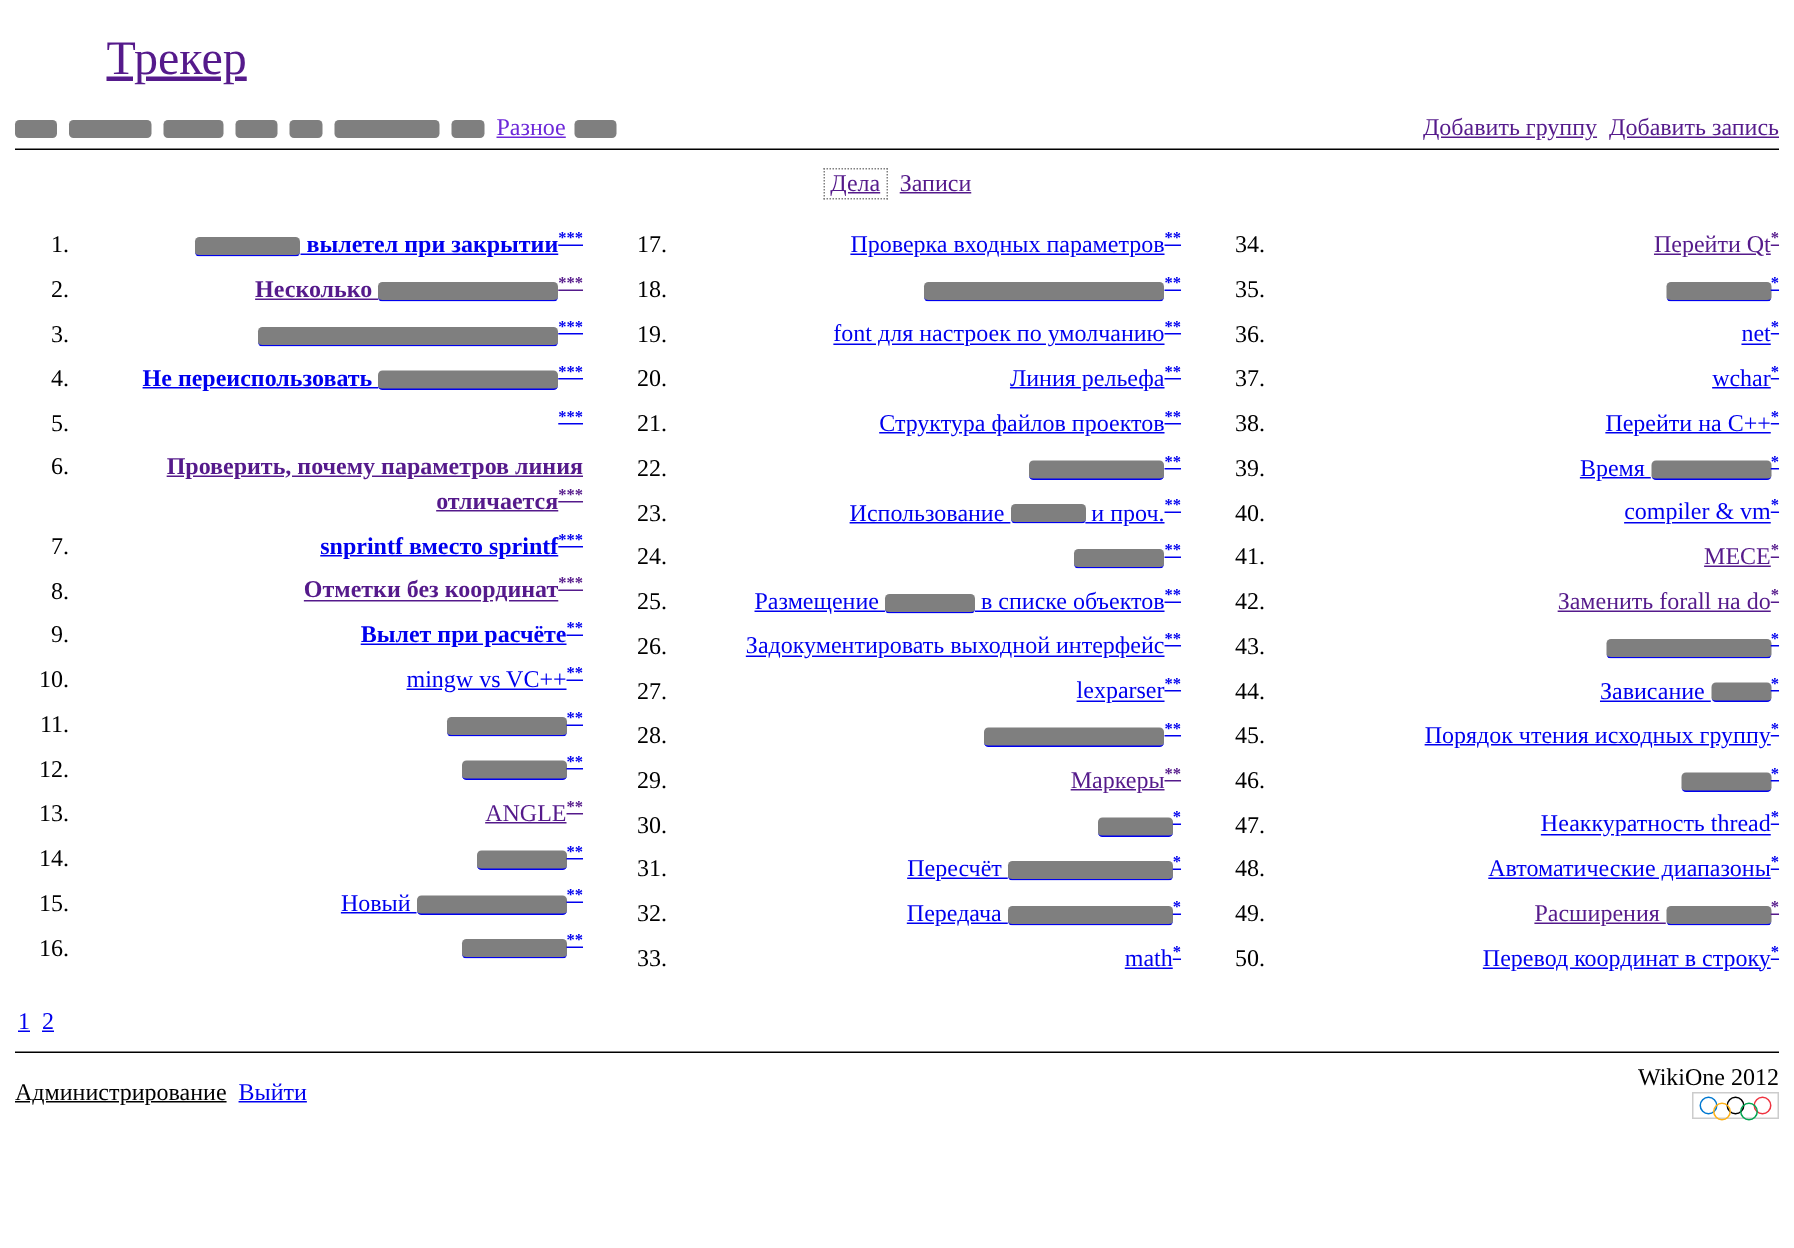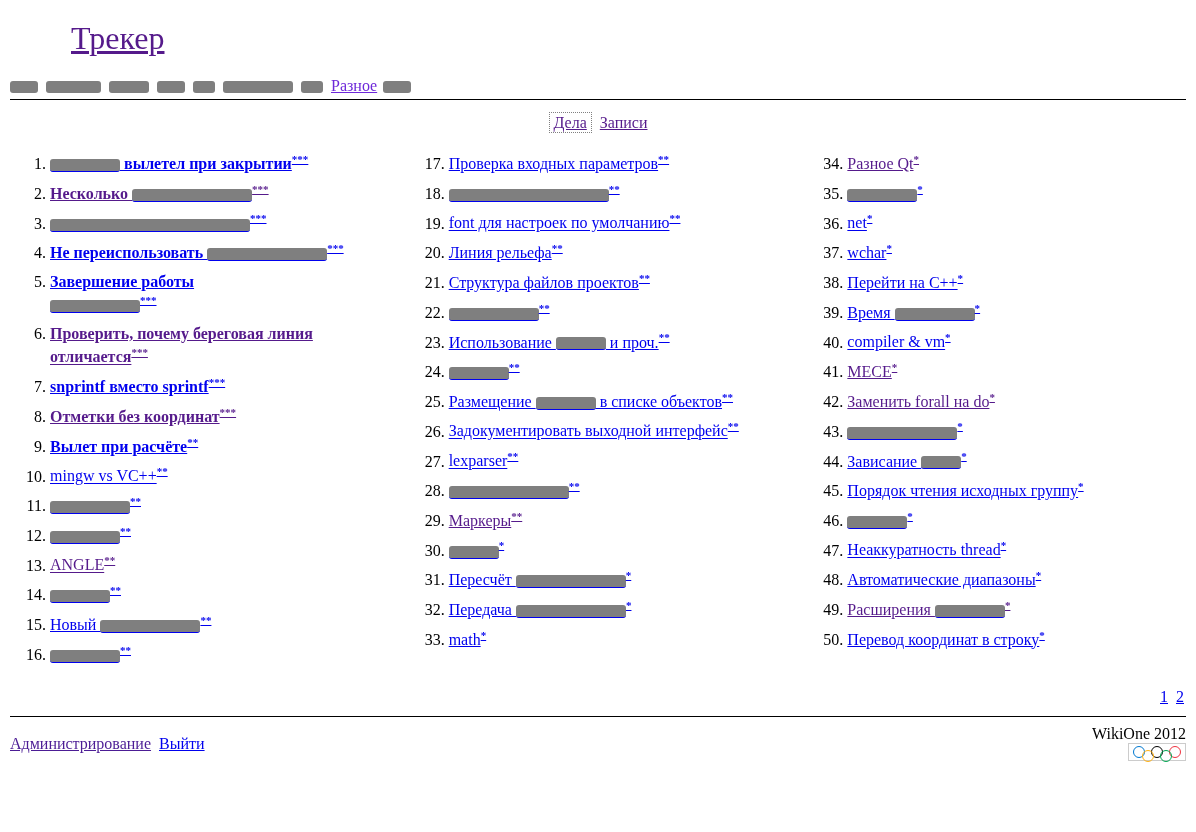--- a/index.html
+++ b/index.html
@@ -47,36 +47,36 @@
     padding: 1px 4px;
     color: #551a8b;
   }
   .columns {
     display: flex;
     gap: 20px;
     padding: 0 0 10px 0;
   }
   .col { flex: 1; }
   .col ol { margin: 0; padding-left: 40px; }
-  .col li { margin: 6px 0; line-height: 1.4; }
+  .col li { margin: 6px 0; line-height: 1.4; text-align: right; }
   .col li a.bold { font-weight: bold; }
   .col li a.visited { color: #551a8b; }
   sup.stars { color: #0000ee; font-weight: bold; font-size: 11px; vertical-align: super; text-decoration: underline; }
   sup.stars.v { color: #551a8b; }
-  .pager { text-align: right; margin: 6px 0 10px 0; font-family: Liberation Serif, serif; }
+  .pager { text-align: left; margin: 6px 0 10px 0; font-family: Liberation Serif, serif; }
   .pager a { margin: 0 2px; }
   hr.sep { border: none; border-top: 1px solid #000; margin: 4px 0; }
   .footer {
     display: flex;
     justify-content: space-between;
     align-items: center;
     padding: 4px 0;
   }
   .footer a { margin-right: 4px; }
-  .footer a.visited { color: #4c1d95; }
+  .footer a.visited { color: #000000; }
   .olympic {
     display: inline-flex;
     border: 1px solid #ccc;
     padding: 2px 4px;
     gap: -2px;
   }
   .ring {
     width: 10px; height: 10px;
     border: 1.5px solid;
     border-radius: 50%;
@@ -102,36 +102,40 @@
     <span><a href="#"><span class="redacted" style="width:28px"></span></a></span>
     <span><a href="#"><span class="redacted" style="width:55px"></span></a></span>
     <span><a href="#"><span class="redacted" style="width:40px"></span></a></span>
     <span><a href="#"><span class="redacted" style="width:28px"></span></a></span>
     <span><a href="#"><span class="redacted" style="width:22px"></span></a></span>
     <span><a href="#"><span class="redacted" style="width:70px"></span></a></span>
     <span><a href="#"><span class="redacted" style="width:22px"></span></a></span>
     <span><a href="#">Разное</a></span>
     <span><a href="#"><span class="redacted" style="width:28px"></span></a></span>
   </div>
+  <div class="action-links">
+    <a href="#">Добавить группу</a>
+    <a href="#">Добавить запись</a>
+  </div>
 </div>
 
 <div class="tabs">
   <a href="#" class="active">Дела</a>
   <a href="#" class="visited">Записи</a>
 </div>
 
 <div class="columns" id="columns">
     <div class="col">
       <ol start="1">
         <li><a href="#" class="bold"><span class="redacted und" style="width: 70px;"></span> вылетел при закрытии</a><sup class="stars">***</sup></li>
         <li><a href="#" class="bold visited">Несколько <span class="redacted und" style="width: 120px;"></span></a><sup class="stars v">***</sup></li>
         <li><a href="#" class="bold"><span class="redacted und" style="width: 200px;"></span></a><sup class="stars">***</sup></li>
         <li><a href="#" class="bold">Не переиспользовать <span class="redacted und" style="width: 120px;"></span></a><sup class="stars">***</sup></li>
-        <li><a href="#" class="bold">Завершение работы<br><span class="redacted und" style="width: 90px;"></span></a><sup class="stars">***</sup></li>
-        <li><a href="#" class="bold visited">Проверить, почему береговая линия отличается</a><sup class="stars v">***</sup></li>
+        <li><sup class="stars">***</sup></li>
+        <li><a href="#" class="bold visited">Проверить, почему параметров линия отличается</a><sup class="stars v">***</sup></li>
         <li><a href="#" class="bold">snprintf вместо sprintf</a><sup class="stars">***</sup></li>
         <li><a href="#" class="bold visited">Отметки без координат</a><sup class="stars v">***</sup></li>
         <li><a href="#" class="bold">Вылет при расчёте</a><sup class="stars">**</sup></li>
         <li><a href="#">mingw vs VC++</a><sup class="stars">**</sup></li>
         <li><a href="#"><span class="redacted und" style="width: 80px;"></span></a><sup class="stars">**</sup></li>
         <li><a href="#"><span class="redacted und" style="width: 70px;"></span></a><sup class="stars">**</sup></li>
         <li><a href="#" class="visited">ANGLE</a><sup class="stars v">**</sup></li>
         <li><a href="#"><span class="redacted und" style="width: 60px;"></span></a><sup class="stars">**</sup></li>
         <li><a href="#">Новый <span class="redacted und" style="width: 100px;"></span></a><sup class="stars">**</sup></li>
         <li><a href="#"><span class="redacted und" style="width: 70px;"></span></a><sup class="stars">**</sup></li>
@@ -153,21 +157,21 @@
         <li><a href="#"><span class="redacted und" style="width: 120px;"></span></a><sup class="stars">**</sup></li>
         <li><a href="#" class="visited">Маркеры</a><sup class="stars v">**</sup></li>
         <li><a href="#"><span class="redacted und" style="width: 50px;"></span></a><sup class="stars">*</sup></li>
         <li><a href="#">Пересчёт <span class="redacted und" style="width: 110px;"></span></a><sup class="stars">*</sup></li>
         <li><a href="#">Передача <span class="redacted und" style="width: 110px;"></span></a><sup class="stars">*</sup></li>
         <li><a href="#">math</a><sup class="stars">*</sup></li>
       </ol>
     </div>
     <div class="col">
       <ol start="34">
-        <li><a href="#" class="visited">Разное Qt</a><sup class="stars v">*</sup></li>
+        <li><a href="#" class="visited">Перейти Qt</a><sup class="stars v">*</sup></li>
         <li><a href="#"><span class="redacted und" style="width: 70px;"></span></a><sup class="stars">*</sup></li>
         <li><a href="#">net</a><sup class="stars">*</sup></li>
         <li><a href="#">wchar</a><sup class="stars">*</sup></li>
         <li><a href="#">Перейти на C++</a><sup class="stars">*</sup></li>
         <li><a href="#">Время <span class="redacted und" style="width: 80px;"></span></a><sup class="stars">*</sup></li>
         <li><a href="#">compiler &amp; vm</a><sup class="stars">*</sup></li>
         <li><a href="#" class="visited">MECE</a><sup class="stars v">*</sup></li>
         <li><a href="#" class="visited">Заменить forall на do</a><sup class="stars v">*</sup></li>
         <li><a href="#"><span class="redacted und" style="width: 110px;"></span></a><sup class="stars">*</sup></li>
         <li><a href="#">Зависание <span class="redacted und" style="width: 40px;"></span></a><sup class="stars">*</sup></li>

